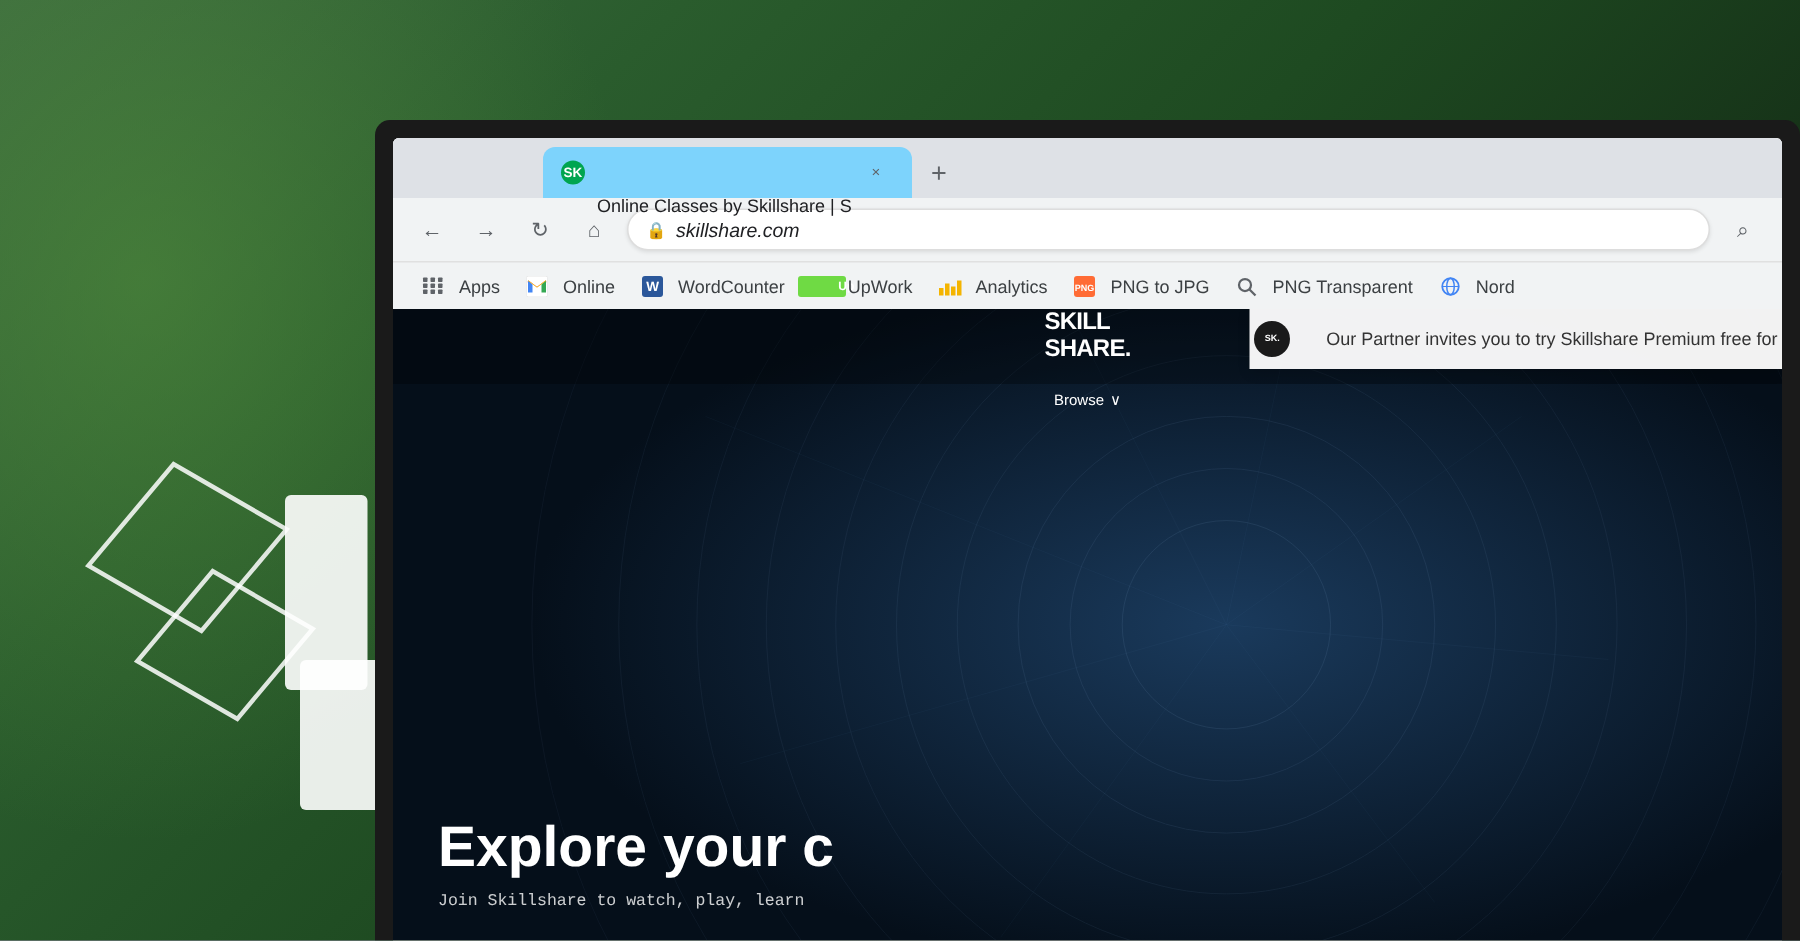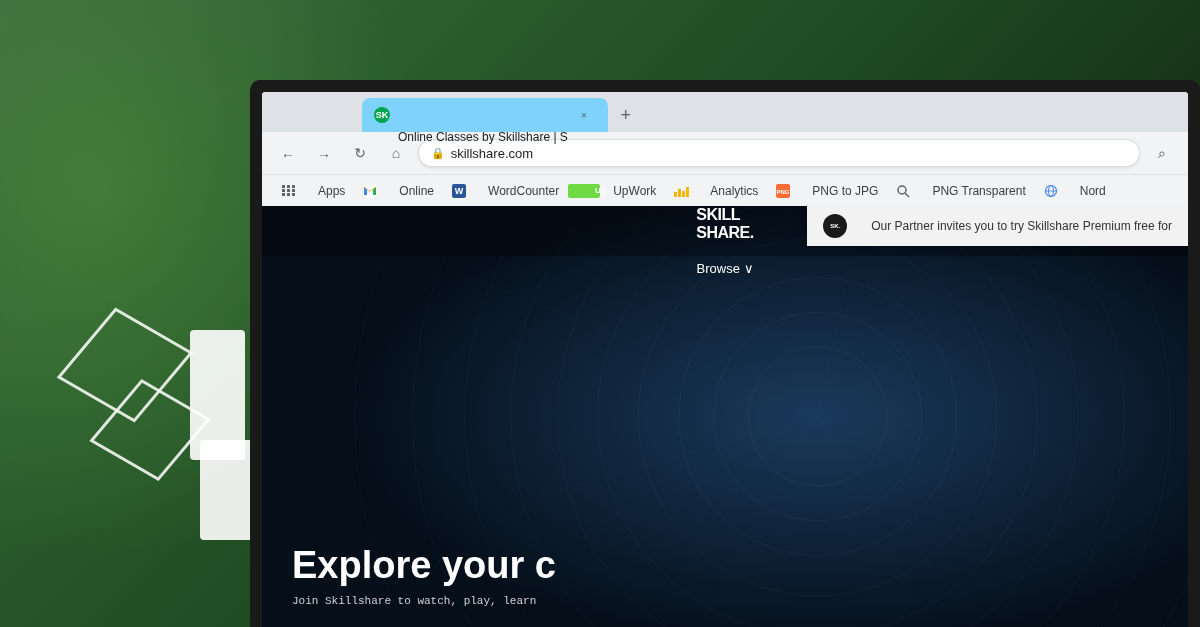--- a/index.html
+++ b/index.html
@@ -212,38 +212,39 @@
     }
 
     .lock-icon {
       color: #5f6368;
       font-size: 11px;
     }
 
     .address-text {
       font-size: 13px;
       color: #202124;
+      font-style: italic;
     }
 
     
     .bookmarks-bar {
       display: flex;
       align-items: center;
       padding: 4px 12px;
       gap: 2px;
       background: #f1f3f4;
       border-top: 1px solid #e0e0e0;
       height: 32px;
       overflow: hidden;
     }
 
     .bookmark-item {
       display: flex;
       align-items: center;
-      gap: 22px;
+      gap: 10px;
       padding: 3px 8px;
       border-radius: 4px;
       cursor: pointer;
       font-size: 12px;
       color: #3c4043;
       white-space: nowrap;
     }
 
     .bookmark-icon {
       width: 14px;
@@ -350,21 +351,21 @@
     .skillshare-logo {
       color: white;
       font-weight: 900;
       font-size: 16px;
       letter-spacing: -0.5px;
       line-height: 1.1;
     }
 
     .browse-btn {
       color: white;
-      font-size: 13px;
+      font-size: 10px;
       display: flex;
       align-items: center;
       gap: 4px;
       cursor: pointer;
     }
 
     
     .hero-text {
       position: absolute;
       bottom: 20px;
@@ -386,21 +387,21 @@
       font-size: 11px;
       font-family: Liberation Mono, monospace;
     }
 
     
     .notification-bar {
       position: absolute;
       top: 0;
       right: 0;
       background: rgba(255,255,255,0.95);
-      padding: 8px 16px;
+      padding: 8px 3px;
       display: flex;
       align-items: center;
       gap: 24px;
       font-size: 12px;
       color: #333;
       z-index: 30;
       box-shadow: 0 2px 8px rgba(0,0,0,0.15);
     }
 
     .notif-logo {

